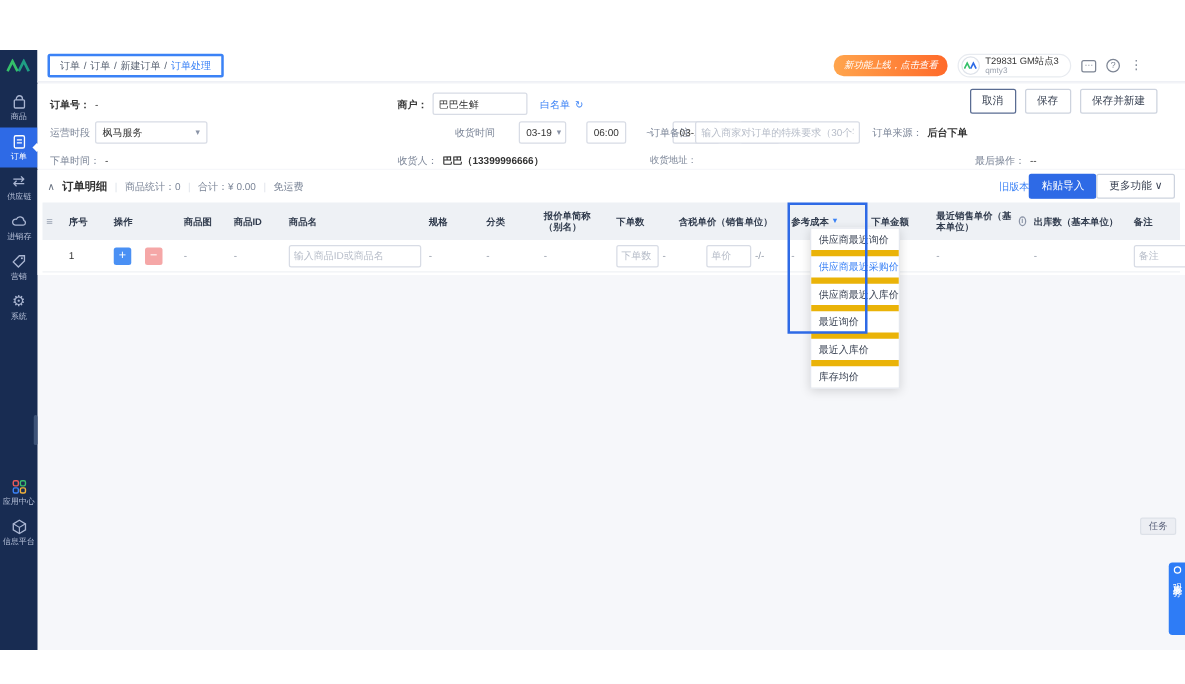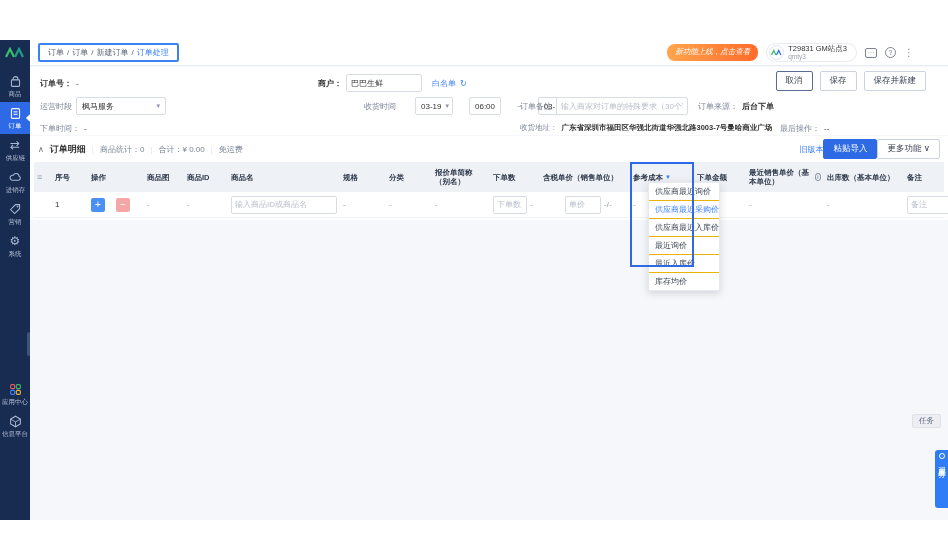--- a/index.html
+++ b/index.html
@@ -96,21 +96,21 @@
   .op-del { width:14px; height:14px; background:#f5a7a7; color:#fff; border:none; border-radius:2px;
             font-size:10px; line-height:12px; cursor:pointer; margin-left:8px; }
   .row-ipt { height:18px; border:1px solid #d8dce5; border-radius:2px; font-size:8px; padding:0 3px;
              width:100%; color:#333; font-family:inherit; outline:none; }
   .row-ipt::placeholder { color:#b7bdc9; }
 
   .col-highlight { position:absolute; left:596px; top:0; width:64px; height:105px;
                    border:2px solid #2e6ae6; z-index:11; pointer-events:none; }
   .cost-dropdown { position:absolute; left:614px; top:20px; width:72px; background:#fff; z-index:10;
                    border:1px solid #e5e8ee; box-shadow:0 2px 8px rgba(0,0,0,.15); }
-  .cd-item { font-size:8px; color:#3a4354; padding:3px 6px; border-bottom:1px solid #eab308;
+  .cd-item { font-size:8px; color:#3a4354; padding:3px 6px; border-bottom:5px solid #eab308;
              cursor:pointer; white-space:nowrap; }
   .cd-item:last-child { border-bottom:none; }
   .cd-item.sel { color:#3b82f6; }
 
   
   .task-pill { position:absolute; right:7px; top:374px; background:#eceef3; border:1px solid #dde1e8;
                border-radius:2px; font-size:7.5px; color:#596079; padding:1px 6px; cursor:pointer; }
   .service-tab { position:absolute; right:0; top:410px; width:13px; height:58px; background:#2e7cf6;
                  border-radius:3px 0 0 3px; color:#fff; display:flex; flex-direction:column;
                  align-items:center; padding-top:3px; gap:2px; cursor:pointer; }
@@ -285,23 +285,26 @@
         </div>
         <div class="fgrp" style="top:30px;left:668px;">
           <span class="lab">订单来源：</span>
           <span class="val-b">后台下单</span>
         </div>
 
         <div class="fgrp" style="top:52px;left:10px;">
           <span class="lab">下单时间：</span>
           <span class="val">-</span>
         </div>
+        <div class="fgrp" style="top:52px;left:288px;">
+          <span class="lab">收货人：</span>
+          <span class="val-b">巴巴（13399996666）</span>
+        </div>
         <div class="fgrp" style="top:52px;left:490px;font-size:7.5px;">
           <span class="lab">收货地址：</span>
-          <span class="val-b">广东省深圳市福田区华强北街道华强北路3003-7号曼哈商业广场</span>
         </div>
         <div class="fgrp" style="top:52px;left:750px;">
           <span class="lab">最后操作：</span>
           <span class="val">--</span>
         </div>
       </div>
 
       <div class="detailsec">
         <div class="sec-header">
           <span class="sec-caret">∧</span>

